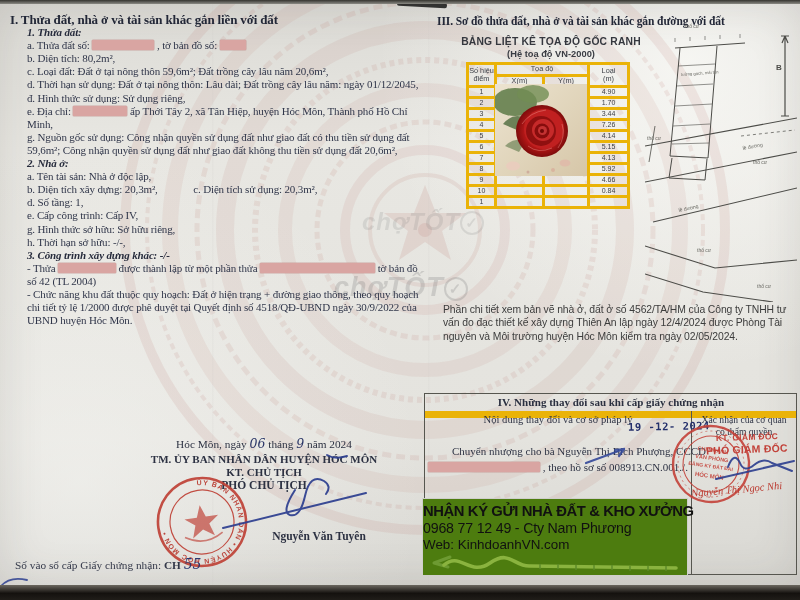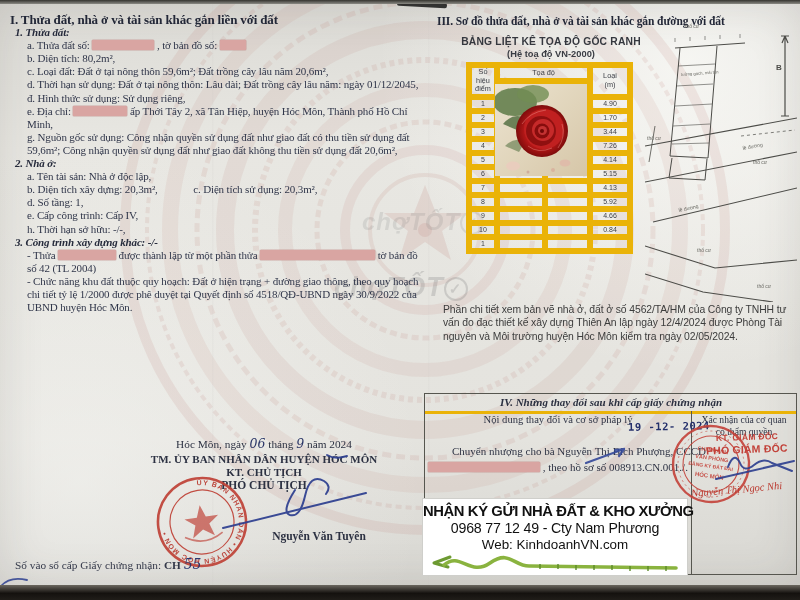--- a/index.html
+++ b/index.html
@@ -15,21 +15,21 @@
     box-shadow:inset 0 0 46px rgba(70,62,55,.14);}
   .crease{position:absolute;top:0;bottom:0;width:2px;background:linear-gradient(90deg,rgba(90,80,75,.07),rgba(255,255,255,.12),rgba(90,80,75,.05));}
   .wm-svg{position:absolute;left:100px;top:-80px;pointer-events:none;}
   .chotot{position:absolute;font-family:"Liberation Sans",sans-serif;font-weight:bold;font-style:italic;color:rgba(125,125,125,.26);letter-spacing:1px;white-space:nowrap;}
   .chotot .chk{display:inline-block;border:2px solid rgba(125,125,125,.26);border-radius:50%;width:20px;height:20px;line-height:19px;text-align:center;font-size:15px;font-style:normal;vertical-align:2px;}
   .blackmark{position:absolute;left:397px;top:2px;width:50px;height:5px;background:#0e0e0e;opacity:.82;border-radius:2px;transform:rotate(3deg);}
 
   
   .page-left{position:absolute;left:10px;top:13px;width:416px;font-size:11px;line-height:13.1px;letter-spacing:-0.15px;color:#30364a;}
   .h1{font-weight:bold;color:#222737;font-size:13px;}
-  .sub{font-weight:bold;font-style:italic;margin-left:5px;color:#262b3c;}
+  .sub{font-weight:bold;font-style:italic;margin-left:17px;color:#262b3c;}
   .it{margin-left:17px;}
   .redact{display:inline-block;background:#d9a5a2;height:10px;border-radius:1px;vertical-align:-1px;box-shadow:0 0 0 .5px rgba(190,130,128,.6);}
   .w62{width:62px}.w26{width:26px}.w54{width:54px}.w58{width:58px}.w115{width:115px}.w112{width:112px}
   .csp{display:inline-block;margin-left:33px;}
 
   .sign-block{position:absolute;left:118px;top:436px;width:292px;text-align:center;color:#2c3142;}
   .sign-block .dateline{font-size:11.3px;}
   .hand{font-family:"DejaVu Serif",serif;font-style:italic;color:#2a3566;font-size:12.5px;}
   .sign-block .b1{font-weight:bold;font-size:11px;margin-top:2px;}
   .sign-block .b2{font-weight:bold;font-size:11px;margin-top:1px;}
@@ -40,44 +40,44 @@
   .bookline{position:absolute;left:15px;top:556px;font-size:11.3px;color:#333849;}
   .bookline .bold{font-weight:bold;}
   .booknum{font-family:"DejaVu Serif",serif;font-style:italic;color:#2b3770;font-size:14px;}
   .penmark{position:absolute;left:0px;top:570px;}
 
   
   .h3{position:absolute;left:437px;top:15px;width:360px;font-weight:bold;font-size:11.5px;color:#222737;letter-spacing:-0.1px;}
   .tbl-title{position:absolute;left:446px;top:36px;width:210px;text-align:center;font-family:"Liberation Sans",sans-serif;font-weight:bold;font-size:10.3px;color:#35383f;letter-spacing:.2px;}
   .tbl-sub{position:absolute;left:446px;top:49px;width:210px;text-align:center;font-family:"Liberation Sans",sans-serif;font-weight:bold;font-size:9.3px;color:#3a3d44;}
   table.coord{position:absolute;left:466px;top:62px;border-collapse:collapse;table-layout:fixed;font-family:"Liberation Sans",sans-serif;color:#3c3f46;}
-  table.coord td,table.coord th{border:6px solid #eab308;padding:0;text-align:center;font-weight:normal;}
+  table.coord td,table.coord th{border:3px solid #eab308;padding:0;text-align:center;font-weight:normal;}
   table.coord th{font-size:7.3px;line-height:8.5px;}
   table.coord td{font-size:7px;height:8px;line-height:8px;}
   .rose{position:absolute;left:495px;top:84px;width:92px;height:92px;}
   .map{position:absolute;left:645px;top:6px;}
   .note3{position:absolute;left:443px;top:303px;width:352px;font-family:"Liberation Sans",sans-serif;font-size:10.4px;line-height:13.4px;color:#3c3c3c;letter-spacing:-0.1px;}
 
   .tbl4{position:absolute;left:424px;top:393px;width:372px;height:180px;border:1px solid #56564f;border-right:none;}
-  .tbl4-head{height:17px;border-bottom:3px solid #eab308;text-align:center;font-weight:bold;font-size:11px;color:#2b3040;line-height:17px;font-style:italic;}
+  .tbl4-head{height:17px;border-bottom:7px solid #eab308;text-align:center;font-weight:bold;font-size:11px;color:#2b3040;line-height:17px;}
   .tbl4-div{position:absolute;left:266px;top:17px;bottom:0;width:1px;background:#56564f;}
   .tbl4-right-border{position:absolute;right:0;top:0;bottom:0;width:1px;background:#56564f;}
   .tbl4-colL{position:absolute;left:0;top:20px;width:266px;text-align:center;font-size:10.6px;color:#2e3344;}
   .tbl4-colR{position:absolute;left:266px;top:20px;width:106px;text-align:center;font-size:9.6px;line-height:11.5px;color:#2e3344;}
   .datestamp{position:absolute;left:628px;top:420px;font-family:"DejaVu Sans Mono",monospace;font-weight:bold;font-size:10.5px;color:#242f6b;letter-spacing:.5px;transform:rotate(-1.2deg);}
   .entry1{position:absolute;left:452px;top:445px;font-size:11px;color:#2e3344;}
   .entry2{position:absolute;left:428px;top:461px;font-size:11px;color:#2e3344;}
   .arrowpen{position:absolute;left:582px;top:443px;}
   .stampkt{position:absolute;left:716px;top:432px;font-family:"Liberation Sans",sans-serif;font-weight:bold;font-size:8.5px;color:#c2423a;transform:rotate(-2deg);letter-spacing:.3px;white-space:nowrap;}
   .stamptitle{position:absolute;left:706px;top:443px;font-family:"Liberation Sans",sans-serif;font-weight:bold;font-size:10.5px;color:#c2423a;transform:rotate(-2deg);letter-spacing:.2px;white-space:nowrap;}
   .stamp2{position:absolute;left:669px;top:422px;}
   .sig2{position:absolute;left:714px;top:441px;}
   .name2{position:absolute;left:691px;top:483px;width:112px;font-style:italic;font-size:10.5px;color:#bb3a30;transform:rotate(-5deg);white-space:nowrap;}
 
-  .banner{position:absolute;left:422px;top:498px;width:264px;height:76px;background:#ffffff;border:1px solid #cfcfcb;text-align:center;font-family:"Liberation Sans",sans-serif;color:#111;}
+  .banner{position:absolute;left:422px;top:498px;width:264px;height:76px;background:#4d7c0f;border:1px solid #cfcfcb;font-family:"Liberation Sans",sans-serif;color:#111;}
   .banner .l1{font-weight:bold;font-size:14.8px;margin-top:4px;letter-spacing:-0.4px;white-space:nowrap;}
   .banner .l2{font-size:14.2px;margin-top:1px;letter-spacing:-0.2px;white-space:nowrap;}
   .banner .l3{font-size:13.4px;margin-top:1px;white-space:nowrap;}
   .bamboo{display:block;margin:1px auto 0 auto;}
 </style>
 </head>
 <body>
 
 <div class="photo">
   <div class="paper"></div>
@@ -128,20 +128,21 @@
     </div>
     <div class="it">g. Nguồn gốc sử dụng: Công nhận quyền sử dụng đất như giao đất có thu tiền sử dụng đất 59,6m²; Công nhận quyền sử dụng đất như giao đất không thu tiền sử dụng đất 20,6m²,</div>
     <div class="sub">2. Nhà ở:</div>
     <div class="it">a. Tên tài sản: Nhà ở độc lập,</div>
     <div class="it">
       <span>b. Diện tích xây dựng: 20,3m²,</span>
       <span class="csp">c. Diện tích sử dụng: 20,3m²,</span>
     </div>
     <div class="it">d. Số tầng: 1,</div>
     <div class="it">e. Cấp công trình: Cấp IV,</div>
+    <div class="it">g. Hình thức sở hữu: Sở hữu riêng,</div>
     <div class="it">h. Thời hạn sở hữu: -/-,</div>
     <div class="sub">3. Công trình xây dựng khác: -/-</div>
     <div class="it">
       <span>- Thửa</span>
       <span class="redact w58"></span>
       <span>được thành lập từ một phần thửa</span>
       <span class="redact w115"></span>
       <span>tờ bản đồ số 42 (TL 2004)</span>
     </div>
     <div class="it">- Chức năng khu đất thuộc quy hoạch: Đất ở hiện trạng + đường giao thông, theo quy hoạch chi tiết tỷ lệ 1/2000 được phê duyệt tại Quyết định số 4518/QĐ-UBND ngày 30/9/2022 của UBND huyện Hóc Môn.</div>

